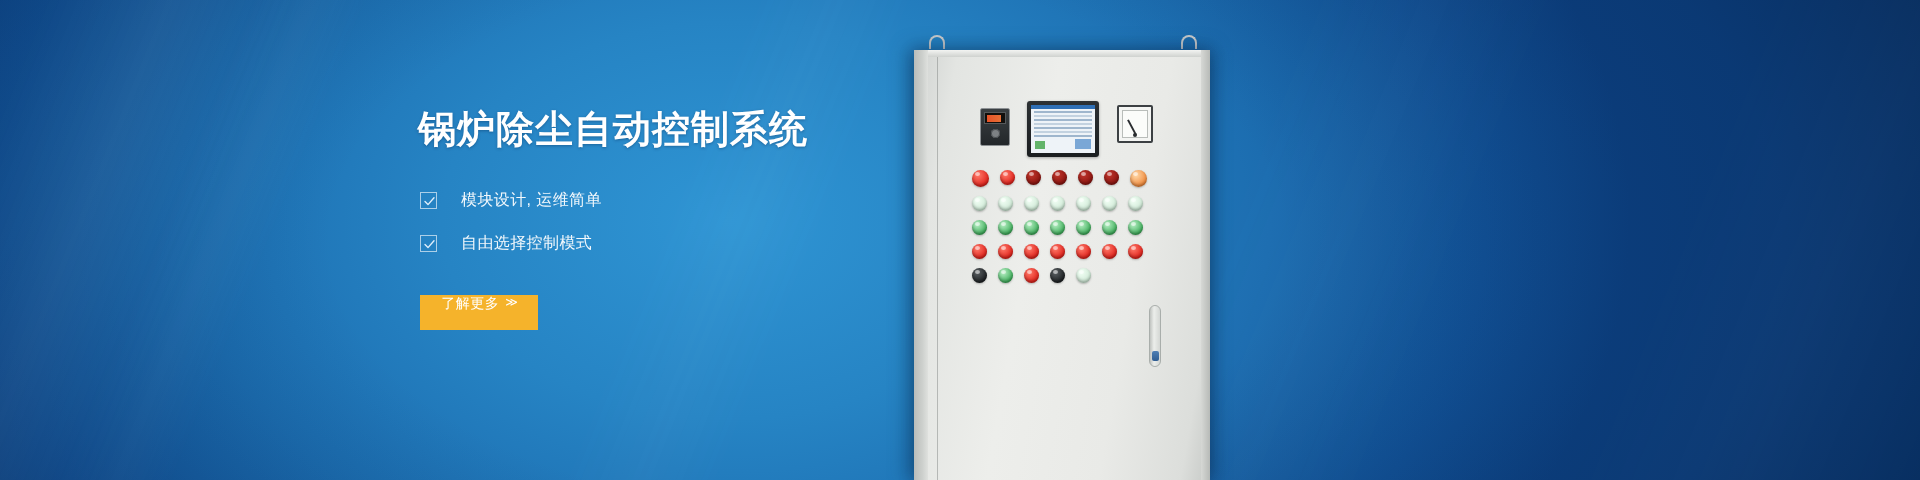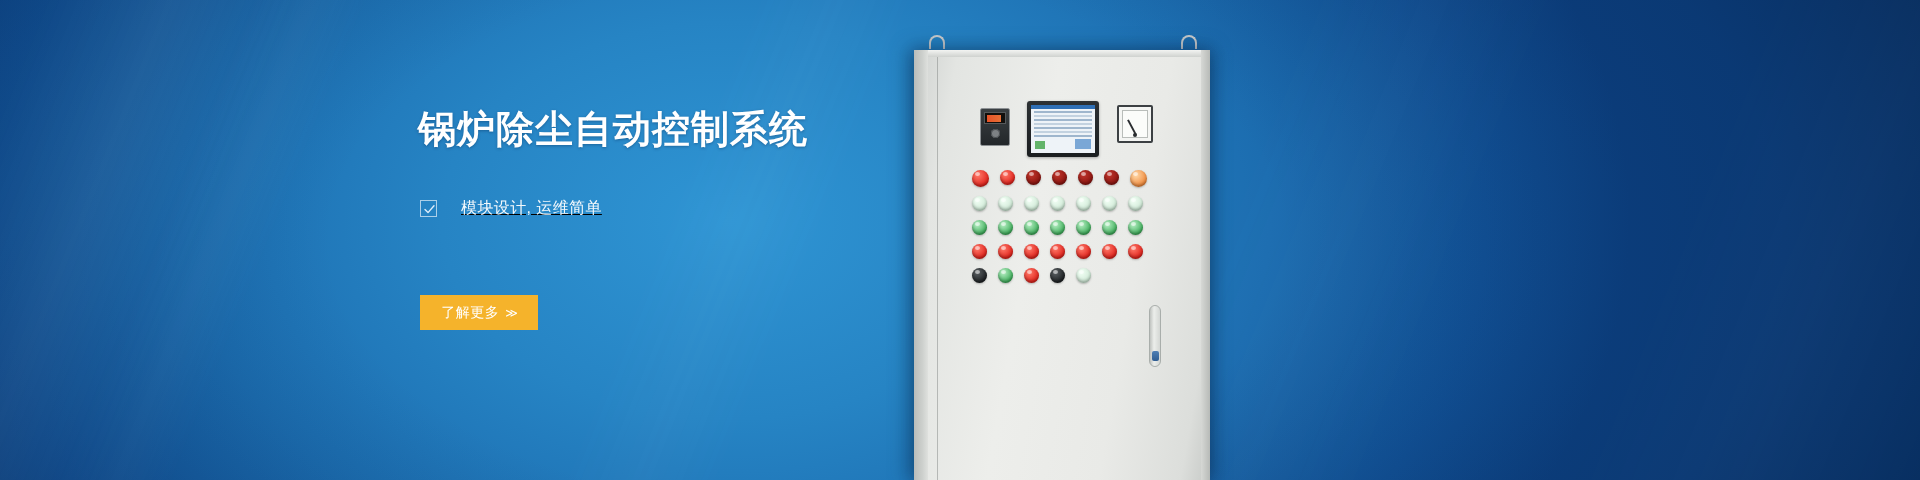--- a/index.html
+++ b/index.html
@@ -34,37 +34,37 @@
   .content{position:absolute; left:418px; top:0; width:560px; height:480px;}
   .title{
     position:absolute; left:0; top:104px;
     font-size:38px; font-weight:bold; color:#ffffff;
     letter-spacing:1px; white-space:nowrap;
     text-shadow:0 1px 3px rgba(0,30,70,.35);
   }
   .bullets{position:absolute; left:2px; top:176px;}
   .bullet{display:flex; align-items:center; height:33px; margin-bottom:0;}
   .bullet + .bullet{margin-top:0;}
-  .bullets .bullet:nth-child(1){margin-top:16px;text-decoration:underline;}
+  .bullets .bullet:nth-child(1){margin-top:8px;}
   .bullets .bullet:nth-child(2){margin-top:0px;}
   .cbx{
     width:17px; height:17px; flex:0 0 17px;
     border:1px solid rgba(255,255,255,.62);
     position:relative; margin-right:24px;
   }
   .cbx svg{position:absolute; left:1px; top:1px;}
   .btext{font-size:16px; color:#f2f8fc; letter-spacing:.4px; white-space:nowrap;}
 
   .bullet-row{height:33px;}
 
   .cta{
     position:absolute; left:2px; top:295px;
     width:118px; height:35px;
     background:#f5b32b;
-    display:flex; align-items:center; justify-content:center;
+    display:flex; justify-content:center;
     cursor:pointer;
   }
   .cta-label{font-size:14px; color:#ffffff; letter-spacing:.5px;}
   .cta-arrow{font-size:12px; color:#ffffff; margin-left:6px; letter-spacing:-1px;}
 
   
   .photo{position:absolute; left:900px; top:0; width:420px; height:480px;}
   .hook{position:absolute; width:16px; height:14px; border:2px solid #c9cbcc; border-bottom:none;
         border-radius:9px 9px 0 0; background:transparent;}
   .hook.l{left:29px; top:35px;}
@@ -155,20 +155,28 @@
 
       <div class="bullet bullet-row" style="margin-bottom:10px;">
         <span class="cbx">
           <svg width="15" height="15" viewBox="0 0 15 15">
             <path d="M3 7.6 L6 10.6 L12 3.8" fill="none" stroke="#dfeefb" stroke-width="1.4" stroke-linecap="round" stroke-linejoin="round"></path>
           </svg>
         </span>
         <span class="btext">模块设计, 运维简单</span>
       </div>
 
+      <div class="bullet bullet-row" style="margin-bottom:10px;">
+        <span class="cbx">
+          <svg width="15" height="15" viewBox="0 0 15 15">
+            <path d="M3 7.6 L6 10.6 L12 3.8" fill="none" stroke="#dfeefb" stroke-width="1.4" stroke-linecap="round" stroke-linejoin="round"></path>
+          </svg>
+        </span>
+        <span class="btext">自由选择控制模式</span>
+      </div>
 
 
     </div>
 
     <div class="cta">
       <span class="cta-label">了解更多</span>
       <span class="cta-arrow">≫</span>
     </div>
 
   </div>

